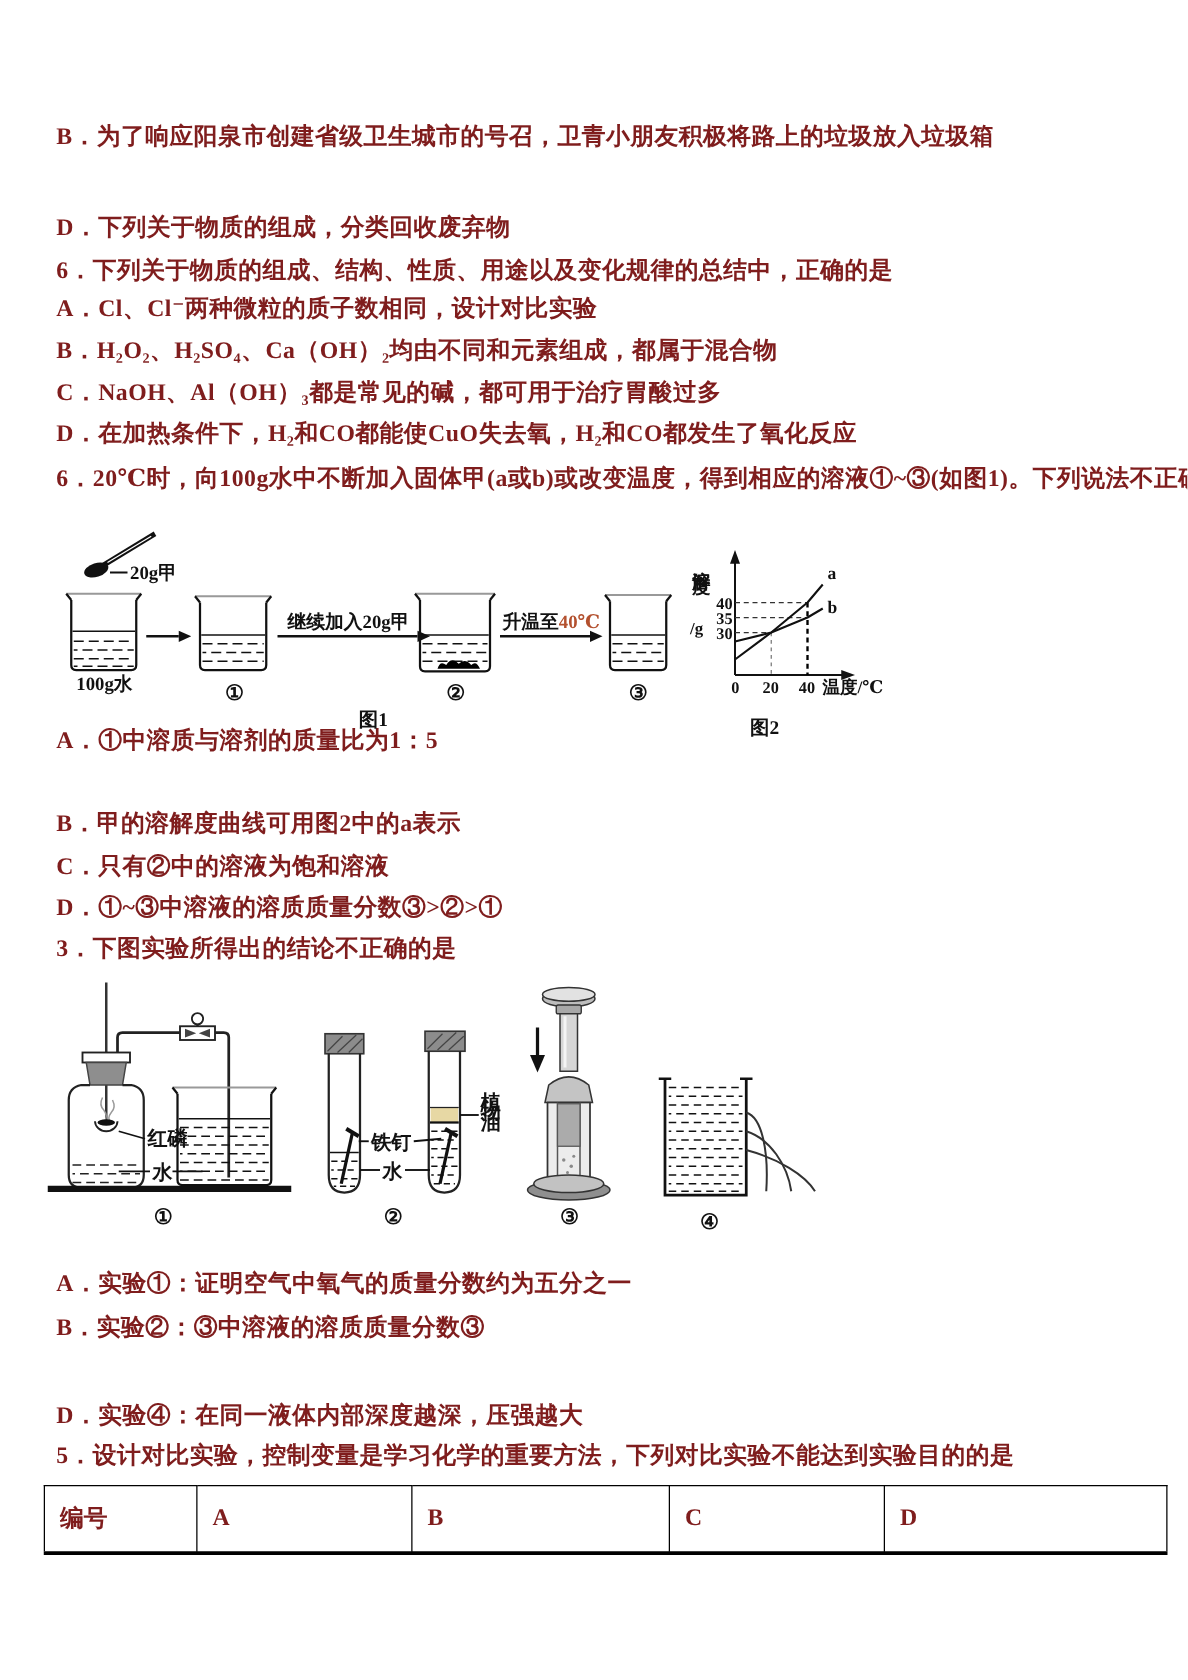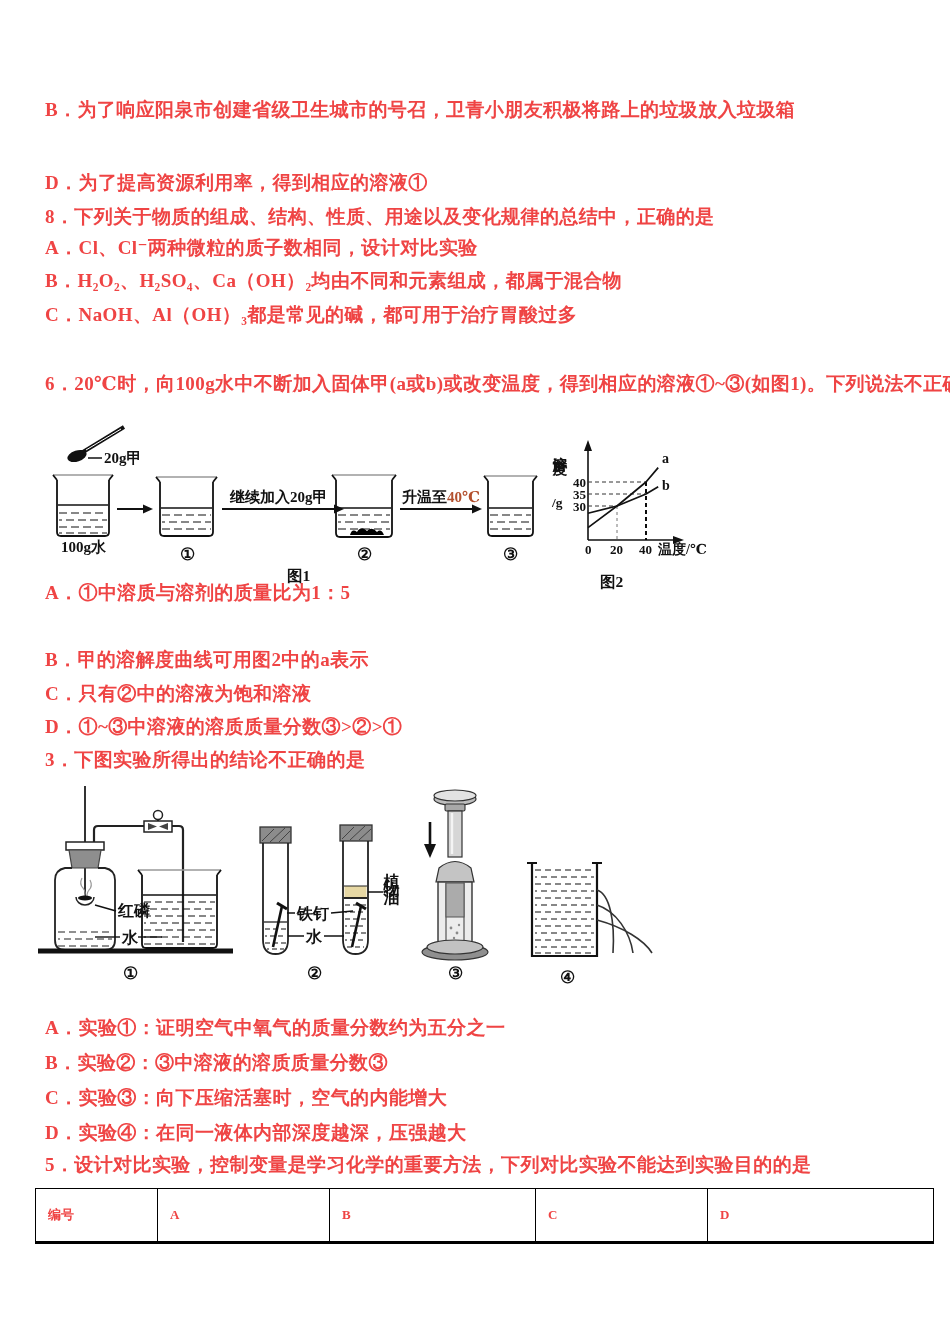--- a/index.html
+++ b/index.html
@@ -1,57 +1,57 @@
 <!DOCTYPE html>
 <html><head>
 <meta charset="utf-8">
 <style>
   html,body{margin:0;padding:0;background:#ffffff;}
   .page{
     position:relative;width:950px;height:1344px;background:#fff;
-    font-family:"Liberation Serif","DejaVu Serif",serif;color:#ef4444;overflow:hidden;
+    font-family:"Liberation Serif","DejaVu Serif",serif;color:#7f1d1d;overflow:hidden;
   }
   .line{
     position:absolute;left:45px;font-size:19px;font-weight:bold;
     white-space:nowrap;letter-spacing:.4px;line-height:22px;
   }
   svg{position:absolute;}
   svg text{font-family:"Liberation Serif","DejaVu Serif",serif;font-weight:bold;fill:#111;}
   .qtable{
     position:absolute;left:35px;top:1188px;border-collapse:collapse;
     border:1.5px solid #000;border-bottom:3px solid #000;table-layout:fixed;
   }
   .qtable td{
     border:1.5px solid #000;height:52px;vertical-align:middle;
-    padding:0 0 0 12px;font-size:13px;font-weight:bold;
+    padding:0 0 0 12px;font-size:19px;font-weight:bold;
   }
 </style>
 </head>
 <body>
 
 <div class="page">
 
   <div class="line" style="top:99px">B．为了响应阳泉市创建省级卫生城市的号召，卫青小朋友积极将路上的垃圾放入垃圾箱</div>
-  <div class="line" style="top:172px">D．为了提高资源利用率，得到相应的溶液①</div>
-
-  <div class="line" style="top:206px">8．下列关于物质的组成、结构、性质、用途以及变化规律的总结中，正确的是</div>
+  <div class="line" style="top:172px">D．下列关于物质的组成，分类回收废弃物</div>
+
+  <div class="line" style="top:206px">6．下列关于物质的组成、结构、性质、用途以及变化规律的总结中，正确的是</div>
   <div class="line" style="top:237px">A．Cl、Cl⁻两种微粒的质子数相同，设计对比实验</div>
   <div class="line" style="top:304px">C．NaOH、Al（OH）₃都是常见的碱，都可用于治疗胃酸过多</div>
   <div class="line" style="top:270px">B．H₂O₂、H₂SO₄、Ca（OH）₂均由不同和元素组成，都属于混合物</div>
+  <div class="line" style="top:337px">D．在加热条件下，H₂和CO都能使CuO失去氧，H₂和CO都发生了氧化反应</div>
 
   <div class="line" style="top:373px">6．20℃时，向100g水中不断加入固体甲(a或b)或改变温度，得到相应的溶液①~③(如图1)。下列说法不正确的是( )</div>
   <div class="line" style="top:582px">A．①中溶质与溶剂的质量比为1：5</div>
   <div class="line" style="top:649px">B．甲的溶解度曲线可用图2中的a表示</div>
   <div class="line" style="top:683px">C．只有②中的溶液为饱和溶液</div>
   <div class="line" style="top:716px">D．①~③中溶液的溶质质量分数③&gt;②&gt;①</div>
 
   <div class="line" style="top:749px">3．下图实验所得出的结论不正确的是</div>
   <div class="line" style="top:1017px">A．实验①：证明空气中氧气的质量分数约为五分之一</div>
   <div class="line" style="top:1052px">B．实验②：③中溶液的溶质质量分数③</div>
-  <div class="line" style="top:1087px">C．实验③：向下压缩活塞时，空气的内能增大</div>
   <div class="line" style="top:1122px">D．实验④：在同一液体内部深度越深，压强越大</div>
 
   <div class="line" style="top:1154px">5．设计对比实验，控制变量是学习化学的重要方法，下列对比实验不能达到实验目的的是</div>
 
   <svg style="left:50px;top:420px" width="500" height="175" viewBox="0 0 500 175">
 
     <g>
       <line x1="33" y1="32" x2="74" y2="7" stroke="#111" stroke-width="4"></line>
       <line x1="36" y1="30" x2="71" y2="9" stroke="#fff" stroke-width="1"></line>
       <ellipse cx="27" cy="36" rx="10" ry="5.5" fill="#111" transform="rotate(-18 27 36)"></ellipse>

